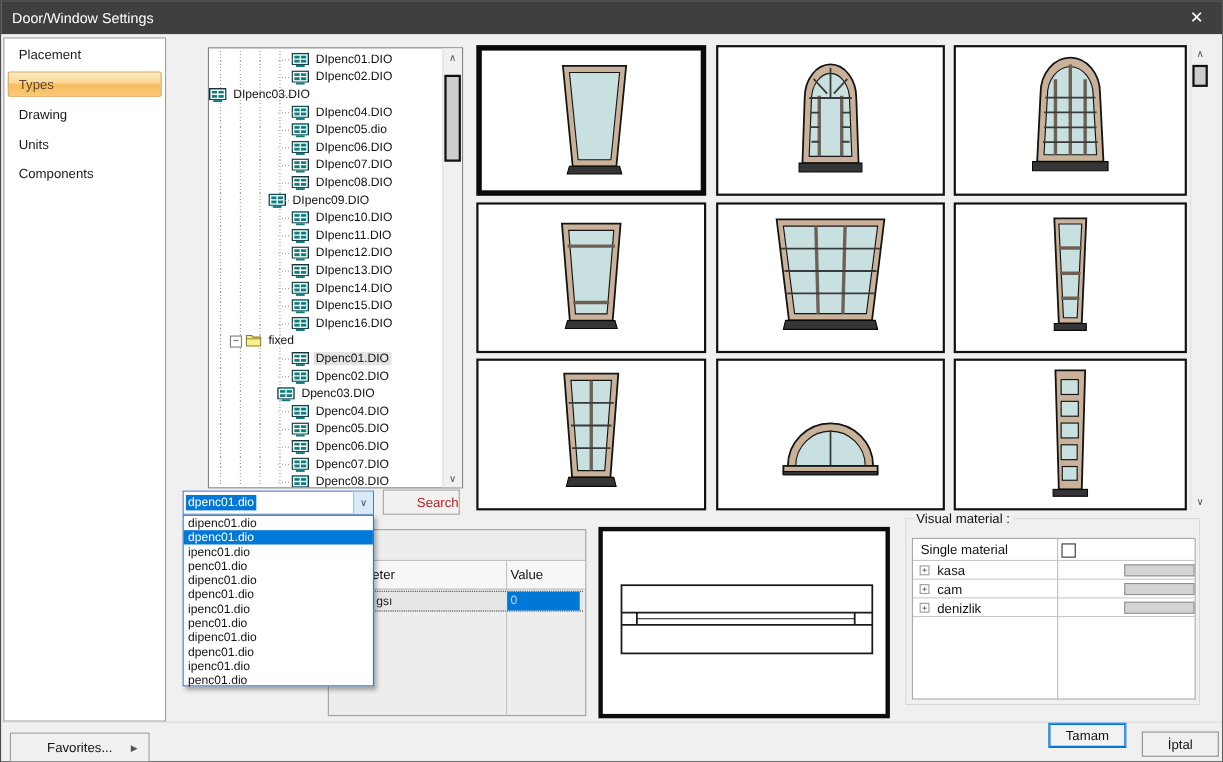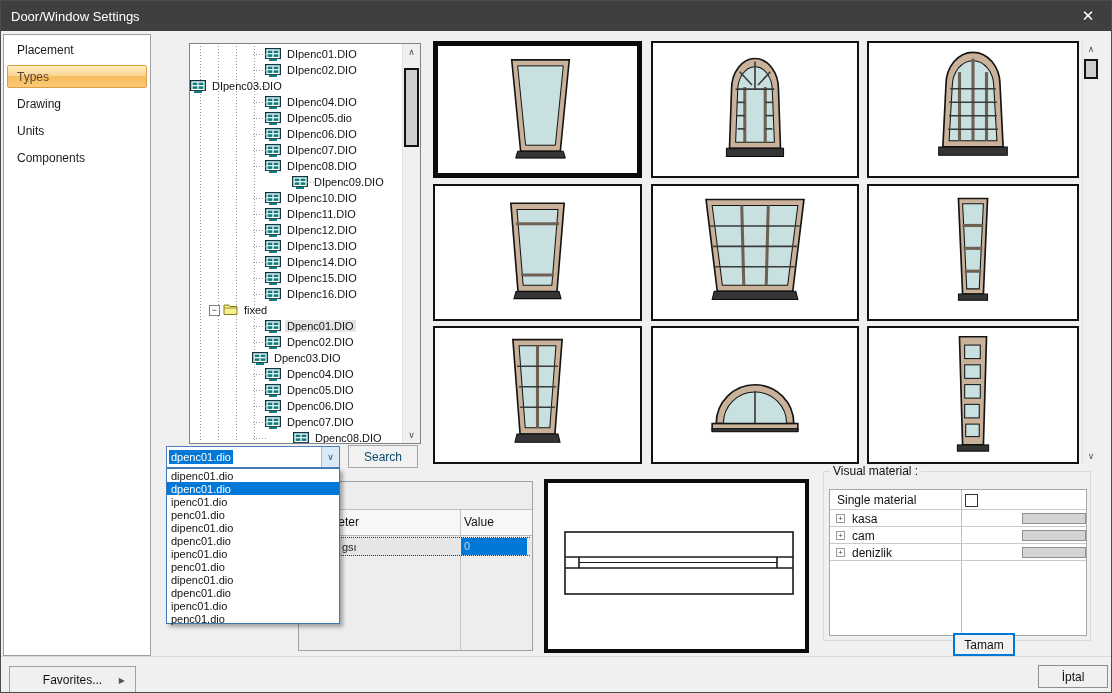--- a/index.html
+++ b/index.html
@@ -46,21 +46,21 @@
   .vscroll .thumb{position:absolute;left:1px;right:1px;background:#cdcdcd;}
   .tree-scroll{right:0;top:0;bottom:0;width:18px;}
   
   .combo{position:absolute;left:165px;top:445px;width:174px;height:22px;background:#fff;
     border:1px solid #4f7fbf;display:flex;align-items:center;}
   .combo .val{font-size:11px;margin-left:2px;background:var(--c-accent);color:#fff;padding:1px 2px;}
   .combo .dropbtn{position:absolute;right:0;top:0;bottom:0;width:18px;background:#dbeaf9;
     border-left:1px solid #9fc3e4;display:flex;align-items:center;justify-content:center;
     font-size:9px;color:#355;}
   .search-btn{position:absolute;left:347px;top:444px;width:70px;height:23px;background:#f1f1f1;
-    border:1px solid #a6a6a6;font-size:12px;color:#0c4a6e;display:flex;align-items:center;justify-content:center;}
+    border:1px solid #a6a6a6;font-size:12px;color:#b91c1c;display:flex;align-items:center;justify-content:flex-end;}
   .dropdown{position:absolute;left:165px;top:467px;width:174px;height:156px;background:#fff;
     border:1px solid #3c77b5;z-index:50;box-shadow:3px 3px 4px rgba(0,0,0,.32);}
   .dd-item{height:13px;font-size:11px;color:#111;display:flex;align-items:center;padding-left:4px;}
   .dd-item.selected{background:var(--c-accent);color:#fff;}
   
   .param-panel{position:absolute;left:297px;top:480px;width:235px;height:170px;background:#ededed;
     border:1px solid #a0a0a0;z-index:10;}
   .param-table{position:absolute;left:0;top:27px;right:0;bottom:0;border-top:1px solid #c0c0c0;}
   .param-col-div{position:absolute;left:161px;top:0;bottom:0;width:1px;background:#c4c4c4;}
   .param-head{position:absolute;left:0;top:0;right:0;height:26px;background:#f7f7f7;
@@ -226,21 +226,21 @@
             <svg width="16" height="13" viewBox="0 0 16 13">
               <rect x="0.5" y="0.5" width="15" height="10" fill="var(--c-teal)" stroke="#16323a"></rect>
               <rect x="2" y="2" width="12" height="7.5" fill="none" stroke="#fff" stroke-width="1.2"></rect>
               <line x1="8" y1="2" x2="8" y2="9.5" stroke="#fff" stroke-width="1.2"></line>
               <line x1="2" y1="5.7" x2="14" y2="5.7" stroke="#fff" stroke-width="1.2"></line>
               <rect x="4" y="11" width="8" height="2" fill="var(--c-teal)"></rect>
             </svg>
           </span>
           <span class="lbl">DIpenc08.DIO</span>
         </div>
-        <div class="tree-row" style="padding-left: 54px; margin-left: 48px;">
+        <div class="tree-row" style="padding-left: 54px;">
           <span class="connector"></span>
           <span class="icon">
             <svg width="16" height="13" viewBox="0 0 16 13">
               <rect x="0.5" y="0.5" width="15" height="10" fill="var(--c-teal)" stroke="#16323a"></rect>
               <rect x="2" y="2" width="12" height="7.5" fill="none" stroke="#fff" stroke-width="1.2"></rect>
               <line x1="8" y1="2" x2="8" y2="9.5" stroke="#fff" stroke-width="1.2"></line>
               <line x1="2" y1="5.7" x2="14" y2="5.7" stroke="#fff" stroke-width="1.2"></line>
               <rect x="4" y="11" width="8" height="2" fill="var(--c-teal)"></rect>
             </svg>
           </span>
@@ -431,21 +431,21 @@
             <svg width="16" height="13" viewBox="0 0 16 13">
               <rect x="0.5" y="0.5" width="15" height="10" fill="var(--c-teal)" stroke="#16323a"></rect>
               <rect x="2" y="2" width="12" height="7.5" fill="none" stroke="#fff" stroke-width="1.2"></rect>
               <line x1="8" y1="2" x2="8" y2="9.5" stroke="#fff" stroke-width="1.2"></line>
               <line x1="2" y1="5.7" x2="14" y2="5.7" stroke="#fff" stroke-width="1.2"></line>
               <rect x="4" y="11" width="8" height="2" fill="var(--c-teal)"></rect>
             </svg>
           </span>
           <span class="lbl">Dpenc07.DIO</span>
         </div>
-        <div class="tree-row" style="padding-left: 103px;">
+        <div class="tree-row" style="padding-left: 75px;">
           <span class="connector"></span>
           <span class="icon">
             <svg width="16" height="13" viewBox="0 0 16 13">
               <rect x="0.5" y="0.5" width="15" height="10" fill="var(--c-teal)" stroke="#16323a"></rect>
               <rect x="2" y="2" width="12" height="7.5" fill="none" stroke="#fff" stroke-width="1.2"></rect>
               <line x1="8" y1="2" x2="8" y2="9.5" stroke="#fff" stroke-width="1.2"></line>
               <line x1="2" y1="5.7" x2="14" y2="5.7" stroke="#fff" stroke-width="1.2"></line>
               <rect x="4" y="11" width="8" height="2" fill="var(--c-teal)"></rect>
             </svg>
           </span>
@@ -646,20 +646,20 @@
     <div class="arr up">∧</div>
     <div class="thumb" style="top:18px;height:20px"></div>
     <div class="arr dn">∨</div>
   </div>
 
   <div class="footer-sep"></div>
   <div class="btn fav-btn">
     <span>Favorites...</span>
     <span class="fav-arrow">▶</span>
   </div>
-  <div class="btn default" style="left:952px;top:632px;width:62px;height:23px">
+  <div class="btn default" style="left:952px;top:656px;width:71px;height:23px">
     <span>Tamam</span>
   </div>
   <div class="btn" style="left:1037px;top:664px;width:70px;height:23px">
     <span>İptal</span>
   </div>
 
 </div>
 
 </body></html>

